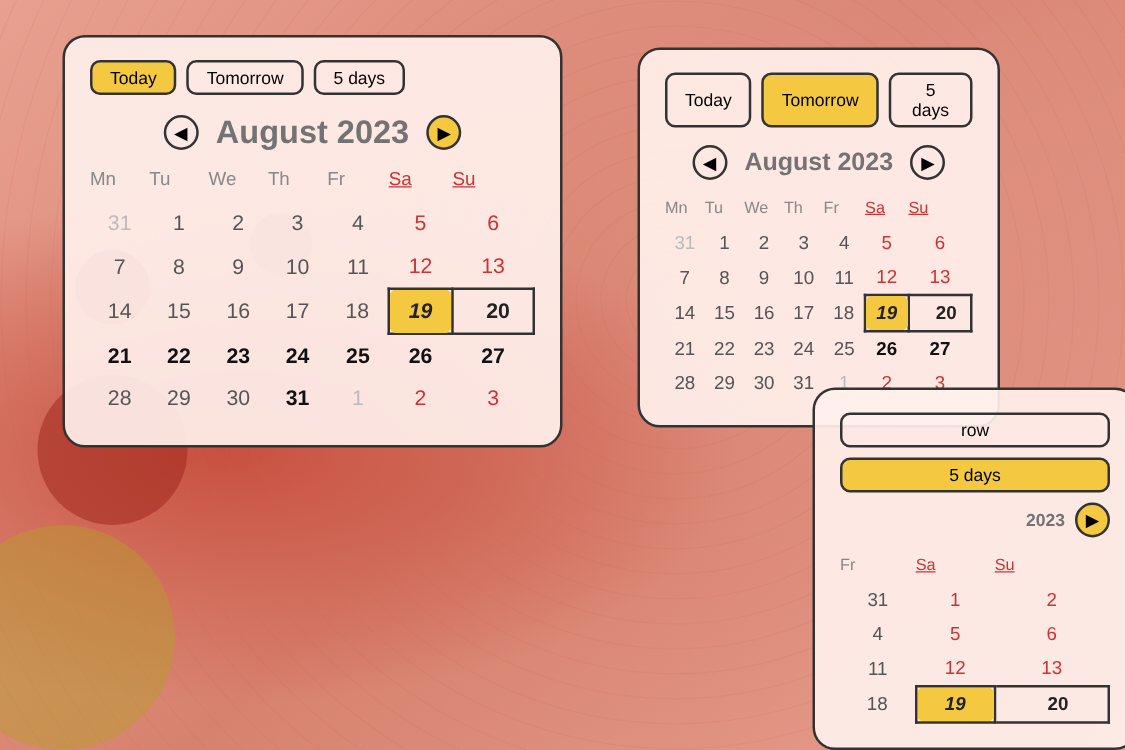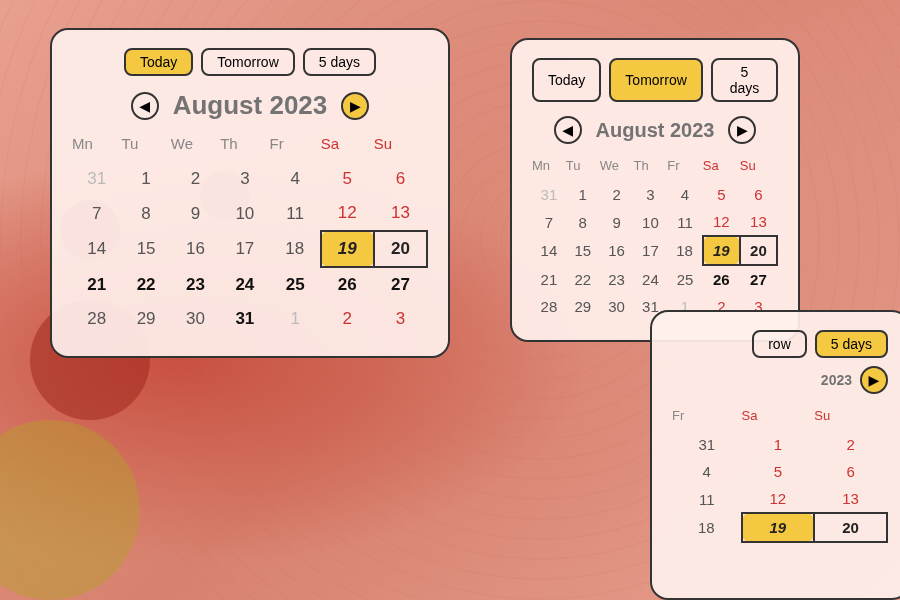--- a/index.html
+++ b/index.html
@@ -74,21 +74,21 @@
       width: 260px;
       height: 290px;
       overflow: hidden;
     }
 
     
     .toolbar {
       display: flex;
       gap: 8px;
       margin-bottom: 14px;
-      justify-content: center;
+      justify-content: flex-start;
     }
 
     .toolbar-btn {
       border: 2px solid #333;
       border-radius: 8px;
       padding: 4px 14px;
       font-size: 14px;
       font-weight: 500;
       background: transparent;
       cursor: pointer;
@@ -154,20 +154,21 @@
     .cal-grid th {
       text-align: left;
       font-size: 13px;
       font-weight: 500;
       color: #888;
       padding: 4px 0 8px;
     }
 
     .cal-grid th.weekend {
       color: #cc3333;
+      text-decoration: underline;
     }
 
     .cal-grid td {
       text-align: center;
       padding: 5px 2px;
       font-size: 15px;
       color: #555;
       position: relative;
     }
 
@@ -191,20 +192,21 @@
       color: #222;
       font-weight: 700;
       font-style: italic;
     }
 
     .cal-grid td.tomorrow {
       border: 2px solid #333;
       border-radius: 8px;
       color: #222;
       font-weight: 600;
+      padding-left: 12px;
     }
 
     .large .cal-grid th {
       font-size: 15px;
       padding: 4px 0 10px;
     }
 
     .cal-grid td.bold-day {
       font-weight: 700;
       color: #111;
@@ -359,21 +361,21 @@
         <td>31</td>
         <td class="other-month">1</td>
         <td class="other-month weekend-day">2</td>
         <td class="other-month weekend-day">3</td>
       </tr>
     </tbody>
   </table>
 </div>
 
 <div class="calendar-widget partial">
-  <div class="toolbar" style="justify-content:flex-end; margin-bottom:8px;">
+  <div class="toolbar" style="justify-content:flex-end; margin-bottom:8px;flex-direction:column;">
     <button class="toolbar-btn">row</button>
     <button class="toolbar-btn active-5days">5 days</button>
   </div>
   <div class="month-header" style="justify-content:flex-end; gap:8px;">
     <span class="month-title" style="font-size:14px;">2023</span>
     <button class="month-nav next">▶</button>
   </div>
   <table class="cal-grid" style="font-size:13px;">
     <thead>
       <tr>

